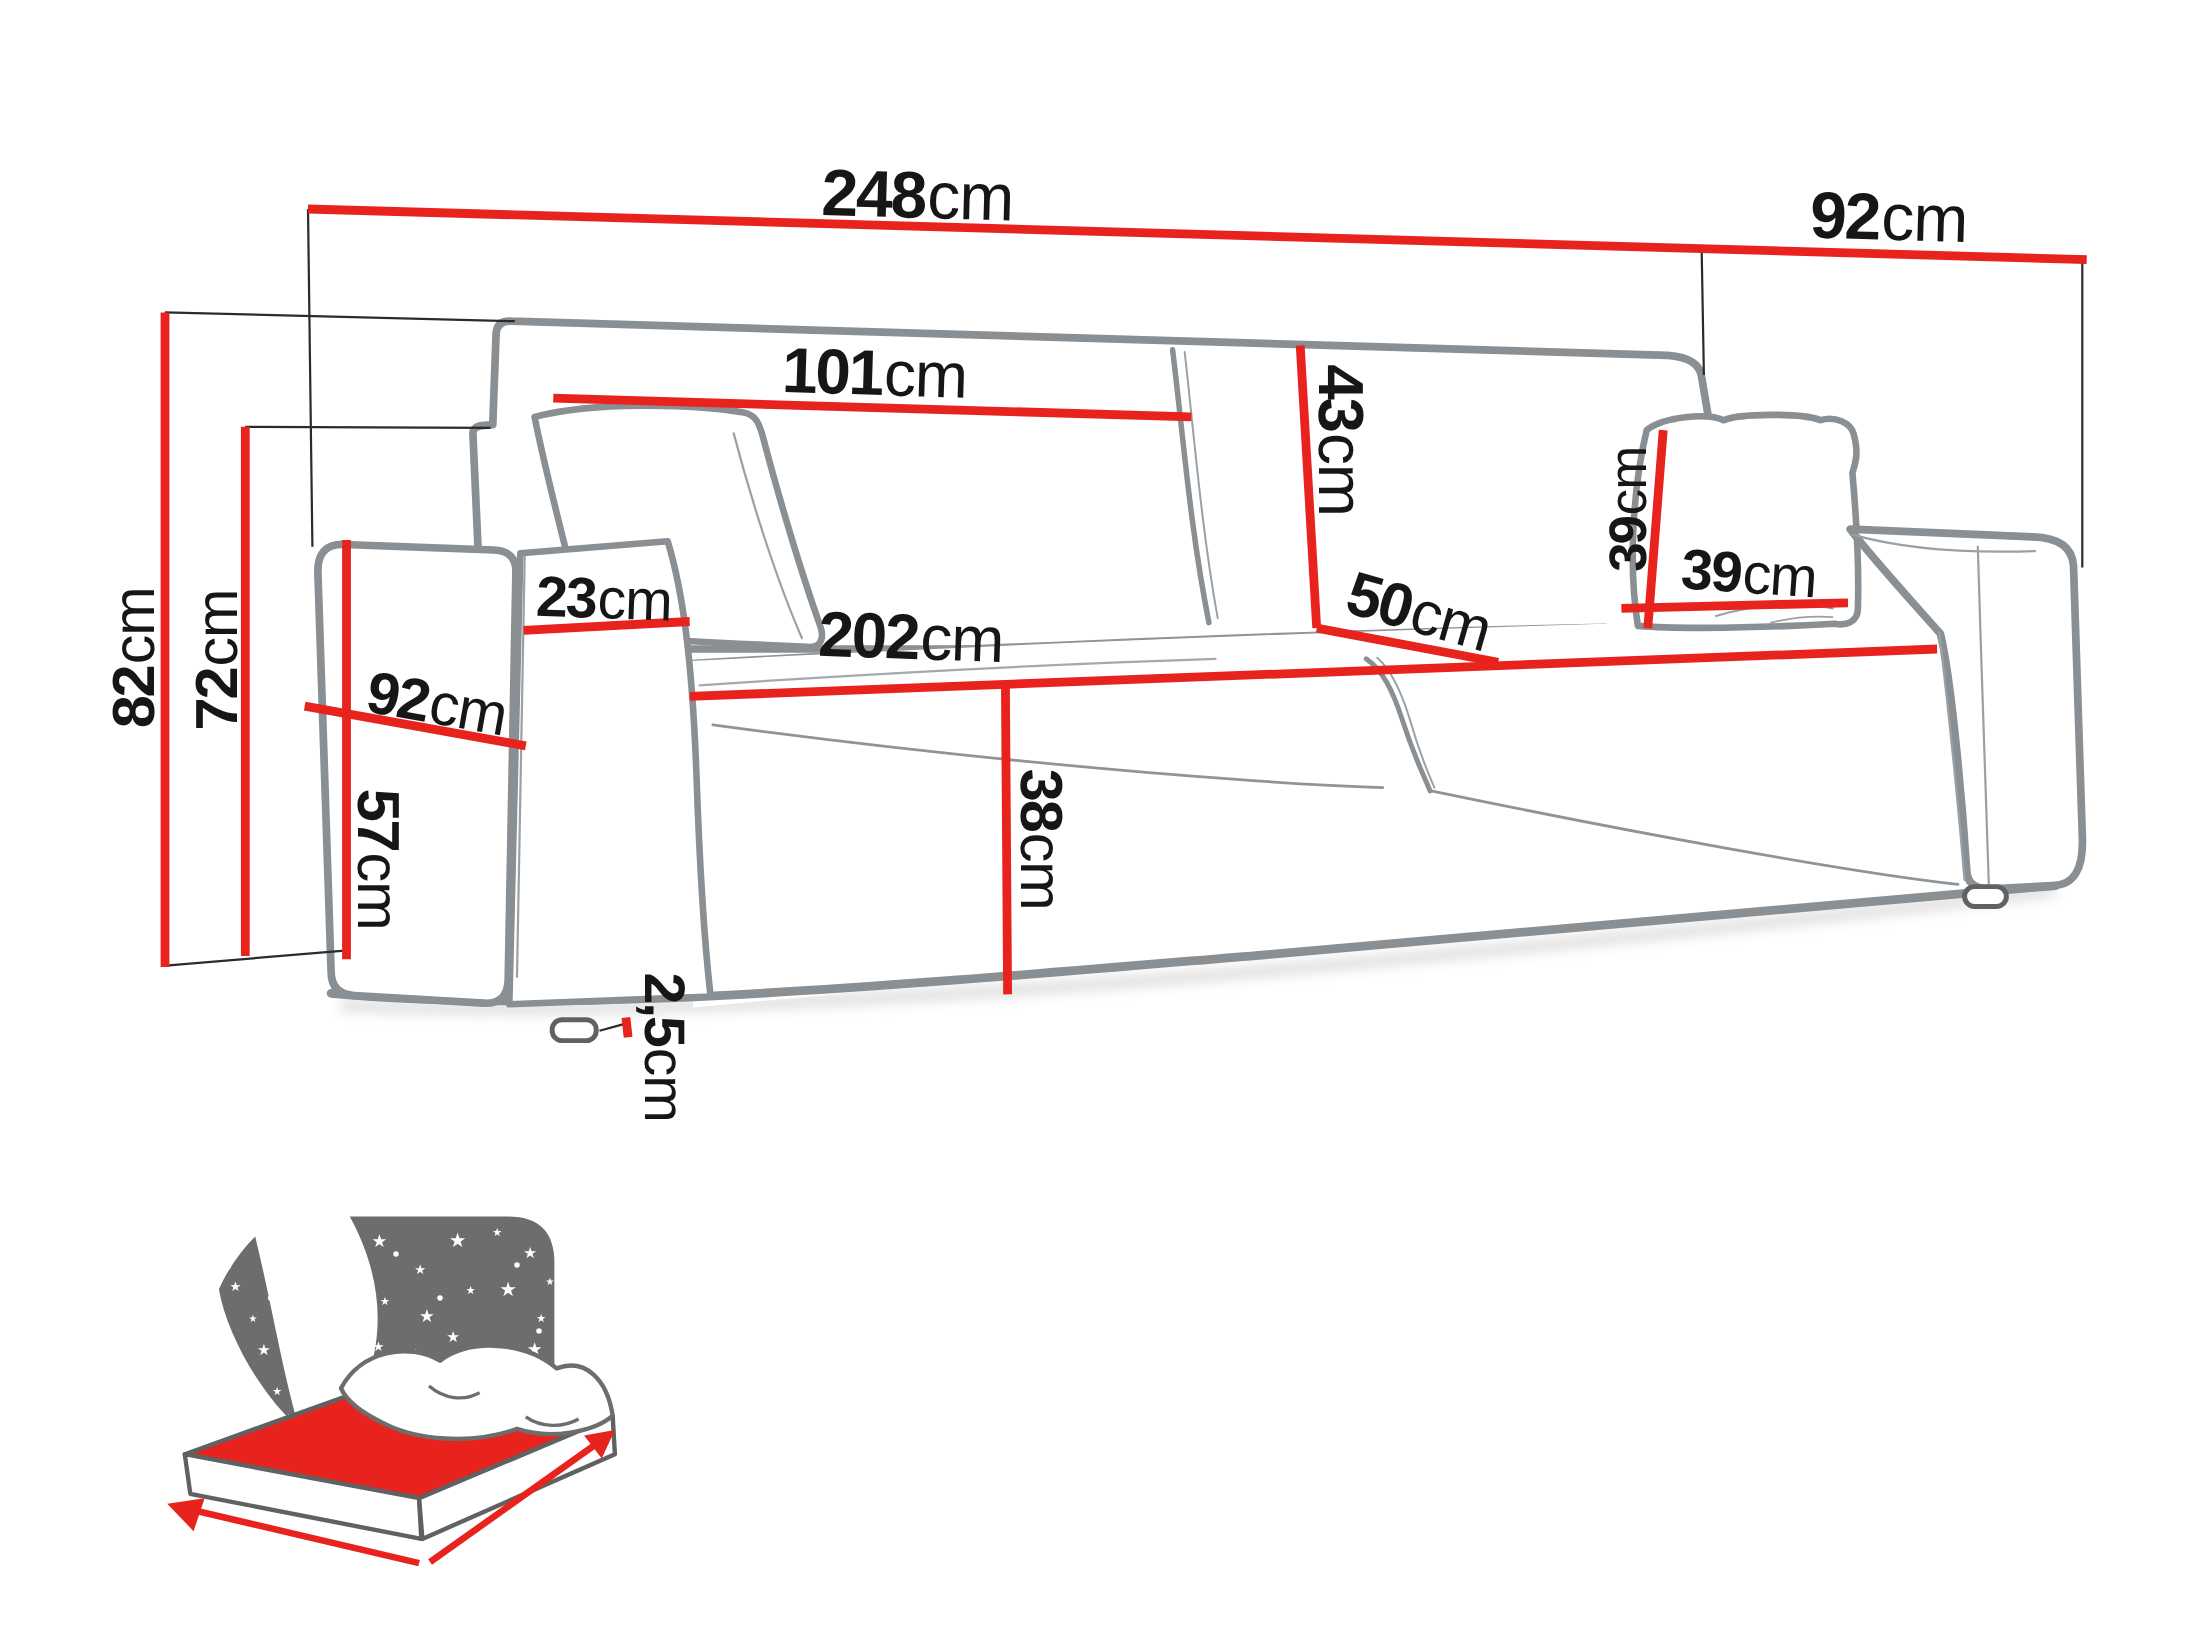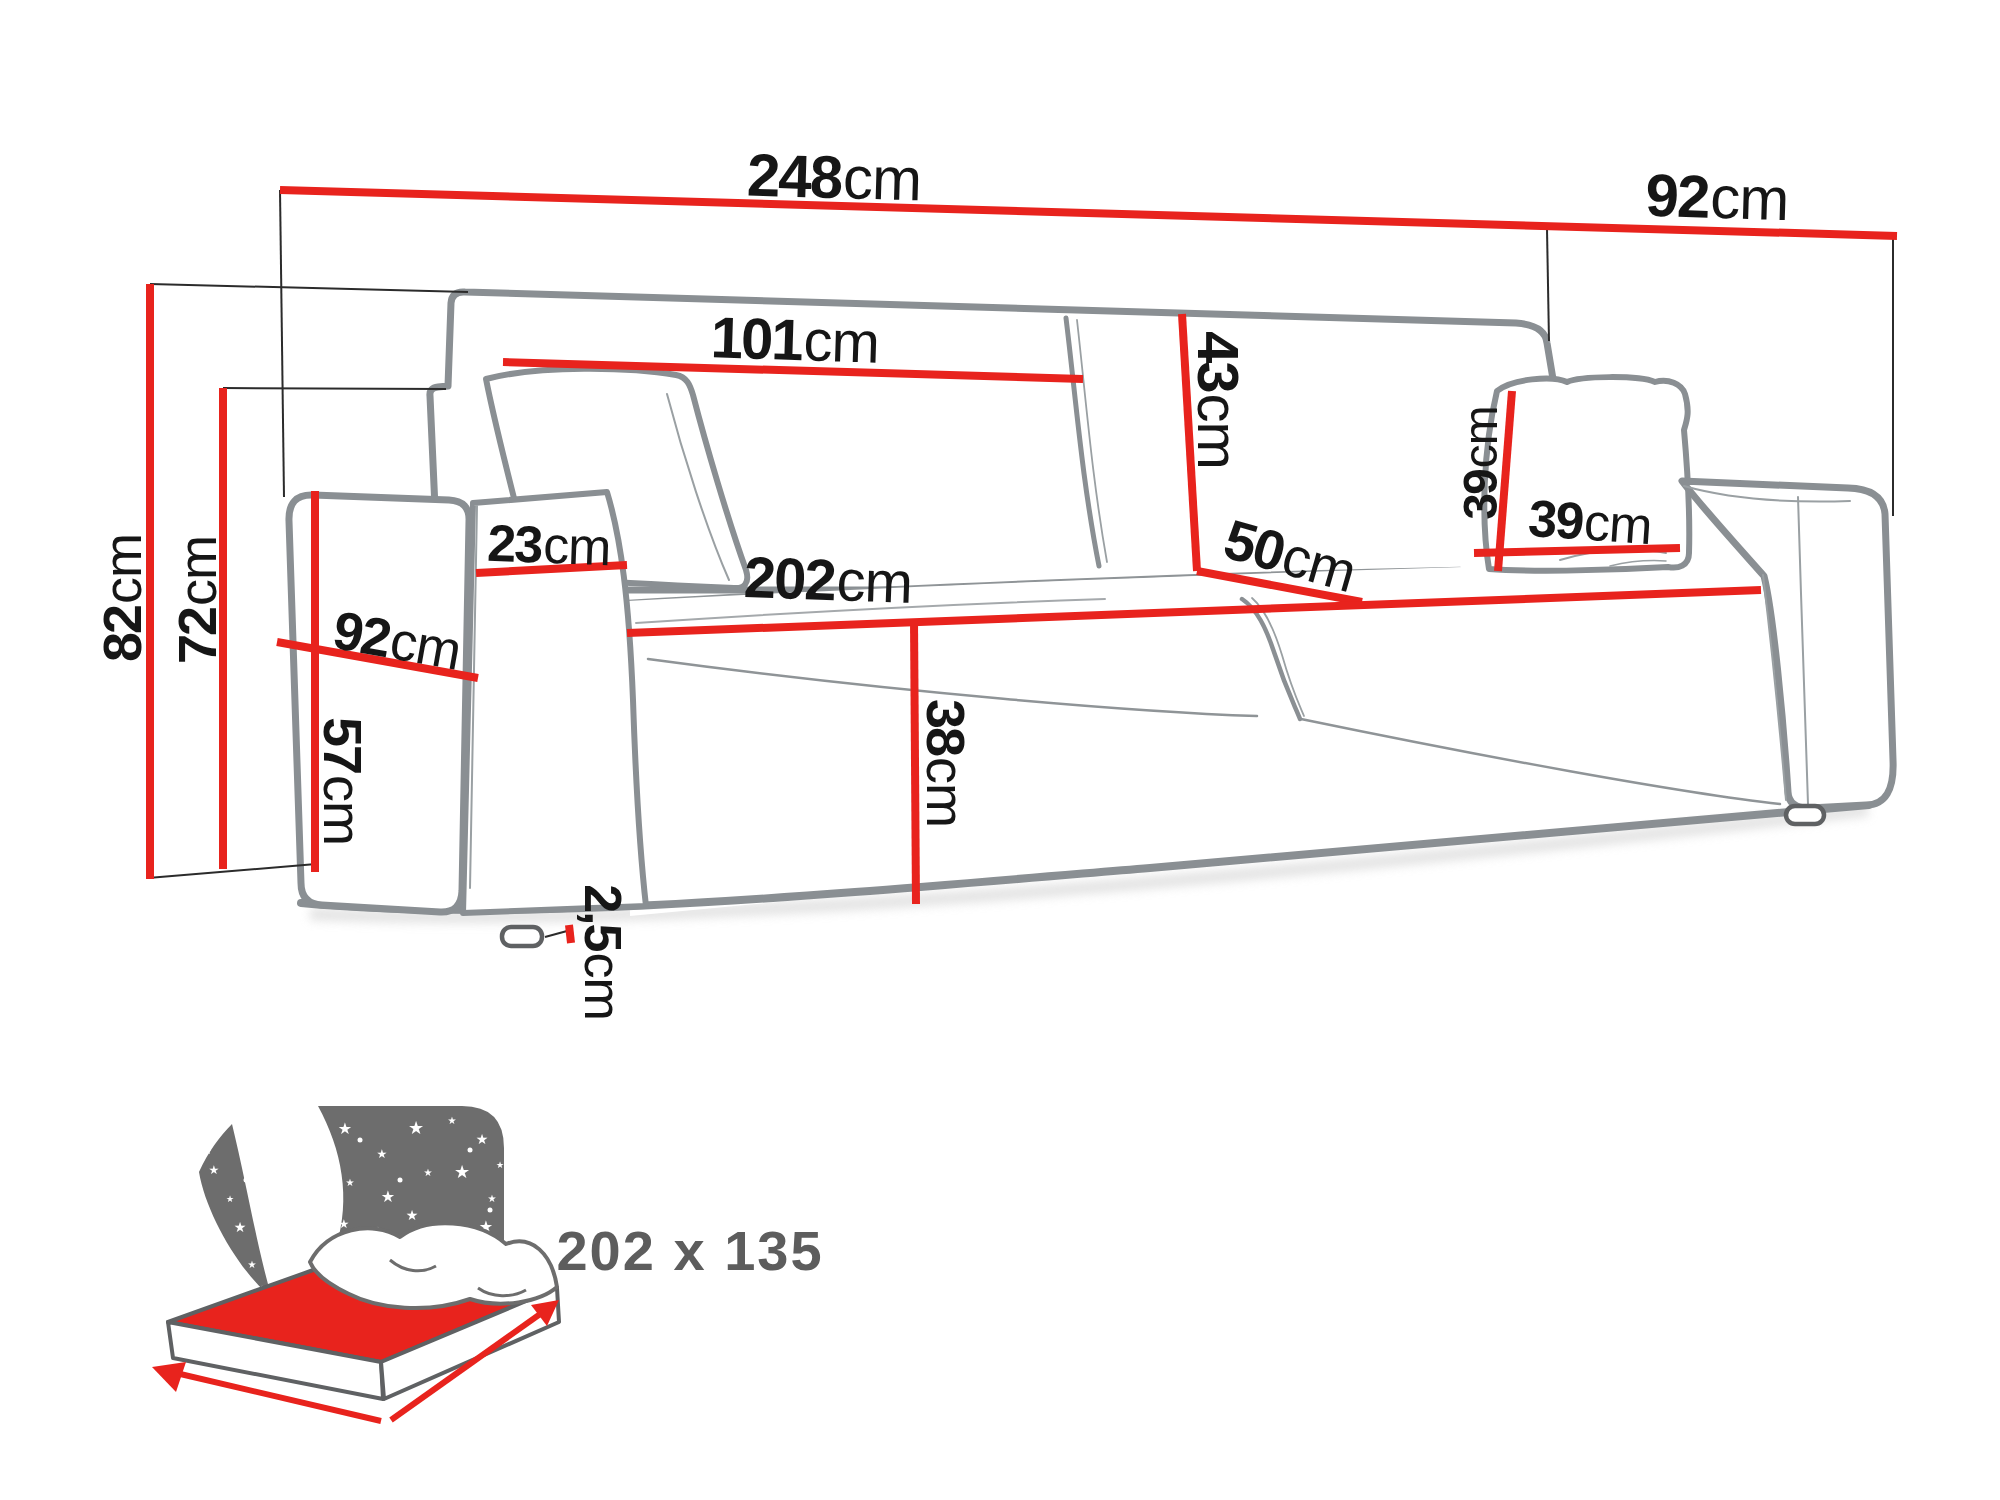--- a/index.html
+++ b/index.html
@@ -183,15 +183,14 @@
 
 <div class="dim" style="left:828px;top:580px;font-size:58px;transform:translate(-50%,-50%) rotate(2deg);">
   <span class="num">202</span><span class="unit">cm</span></div>
 
 <div class="dim" style="left:946px;top:763px;font-size:54px;transform:translate(-50%,-50%) rotate(90deg);">
   <span class="num">38</span><span class="unit">cm</span></div>
 
 <div class="dim" style="left:603px;top:952px;font-size:52px;transform:translate(-50%,-50%) rotate(90deg);">
   <span class="num">2,5</span><span class="unit">cm</span></div>
 
-<div class="sleep" style="left:690px;top:1251px;font-size:56px;">202 x 135</div>
 
 </div>
 
 </body></html>

